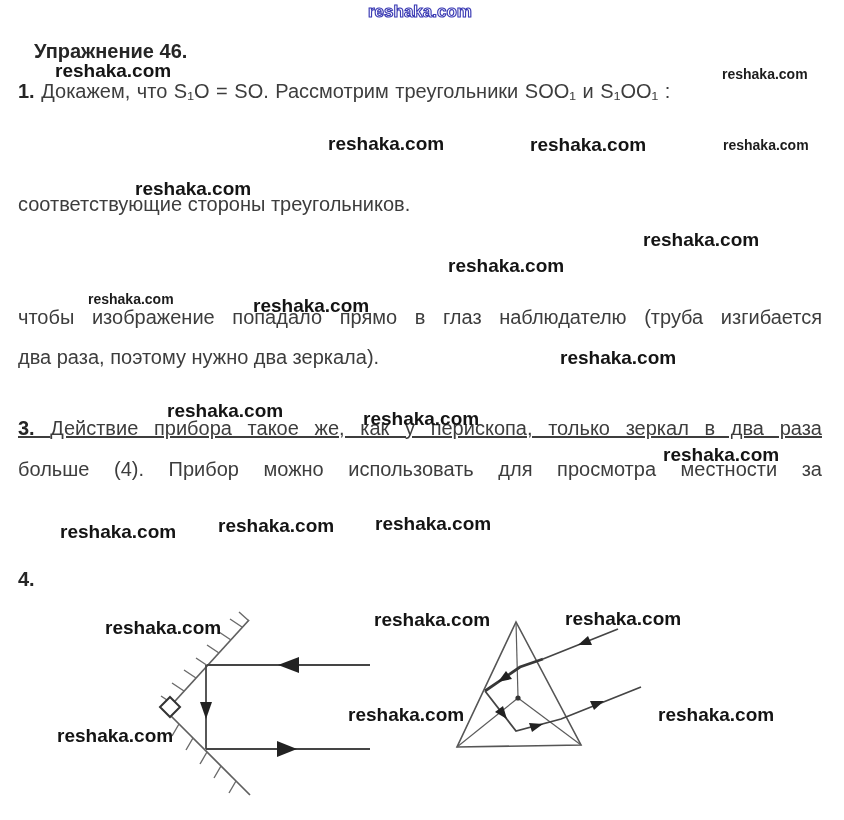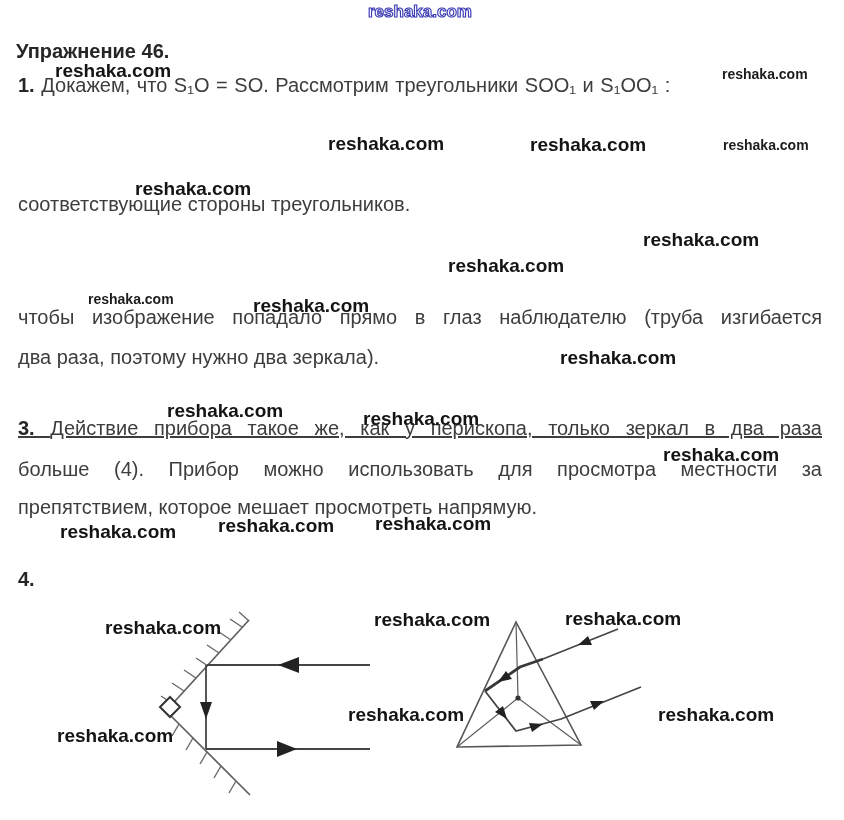--- a/index.html
+++ b/index.html
@@ -3,56 +3,55 @@
 <meta charset="utf-8">
 <style>
   html,body{margin:0;padding:0;background:#ffffff;}
   #page{
     position:relative;width:844px;height:820px;background:#ffffff;overflow:hidden;
     font-family:"Liberation Sans","DejaVu Sans",sans-serif;color:#3d3d3d;
   }
   .line{position:absolute;left:18px;font-size:20px;line-height:24px;white-space:nowrap;color:#3d3d3d;}
   .just{white-space:normal;width:804px;text-align:justify;text-align-last:justify;}
   .num{font-weight:bold;color:#262626;}
-  .heading{position:absolute;left:16px;top:40px;font-size:20px;font-weight:bold;color:#262626;}
+  .heading{position:absolute;left:34px;top:40px;font-size:20px;font-weight:bold;color:#262626;}
   .wm{position:absolute;white-space:nowrap;font-weight:bold;}
   .wm-lg{font-size:19px;color:#141414;}
   .wm-sm{font-size:14px;font-weight:600;color:#1c1c1c;}
   .wm-outline{font-size:17px;color:#ffffff;-webkit-text-stroke:1.1px #3c3cb4;text-shadow:0 0 1px #4a4ac0;}
   svg{position:absolute;}
   .mirror{stroke:#5f5f5f;stroke-width:1.7;fill:none;}
   .hatch{stroke:#6a6a6a;stroke-width:1.4;fill:none;}
   .ray{stroke:#454545;stroke-width:1.8;fill:none;}
   .ray-thick{stroke:#383838;stroke-width:2.8;fill:none;}
   .frame{stroke:#565656;stroke-width:1.6;fill:none;}
   .inner{stroke:#5c5c5c;stroke-width:1.2;fill:none;}
   .arrow{fill:#222222;stroke:none;}
 </style>
 </head>
 <body>
 
 <div id="page">
 
   <div class="heading">Упражнение 46.</div>
 
-  <div class="line" style="top:73px;word-spacing:1px;">
+  <div class="line" style="top:79px;word-spacing:1px;">
     <span class="num">1. </span>
     <span>Докажем, что S₁O = SO. Рассмотрим треугольники SOO₁ и S₁OO₁ :</span>
   </div>
   <div class="line" style="top:192px;">соответствующие стороны треугольников.</div>
 
   <div class="line just" style="top:305px;">чтобы изображение попадало прямо в глаз наблюдателю (труба изгибается</div>
   <div class="line" style="top:345px;">два раза, поэтому нужно два зеркала).</div>
 
   <div class="line just" style="top:416px;text-decoration:underline;">
     <span class="num">3. </span>
     <span>Действие прибора такое же, как у перископа, только зеркал в два раза</span>
   </div>
   <div class="line just" style="top:457px;">больше (4). Прибор можно использовать для просмотра местности за</div>
-  <div class="line" style="top:495px;">препятствием, которое мешает просмотреть напрямую.</div>
 
   <div class="line num" style="top:567px;font-weight:bold;">4. </div>
 
   <svg style="left:130px;top:598px;" width="260" height="215" viewBox="130 598 260 215">
 
     <line class="mirror" x1="249" y1="620" x2="166" y2="711"></line>
     <line class="mirror" x1="166" y1="711" x2="250" y2="795"></line>
 
     <path class="hatch" d="
       M249,621 l-10,-9 M242,627 l-12,-8 M231,640 l-12,-8 M219,653 l-12,-8

